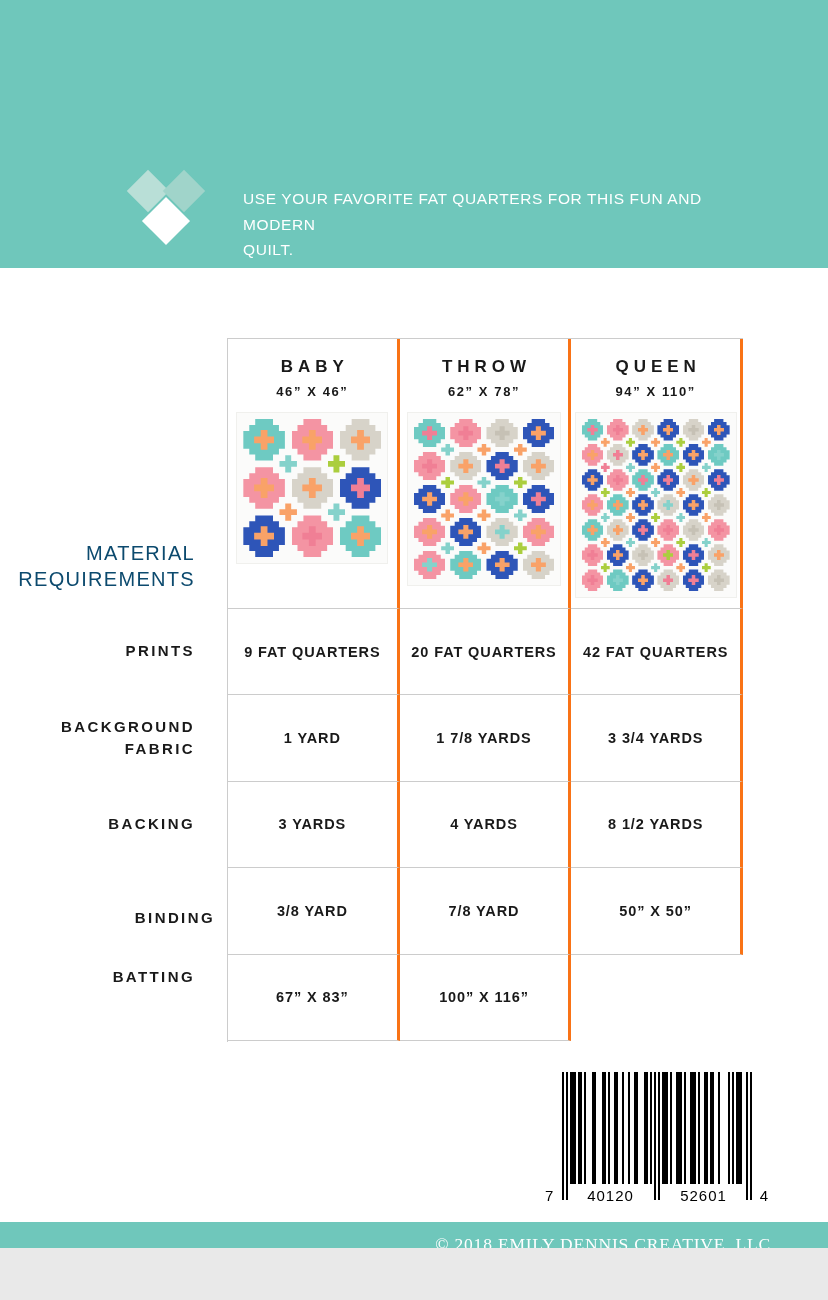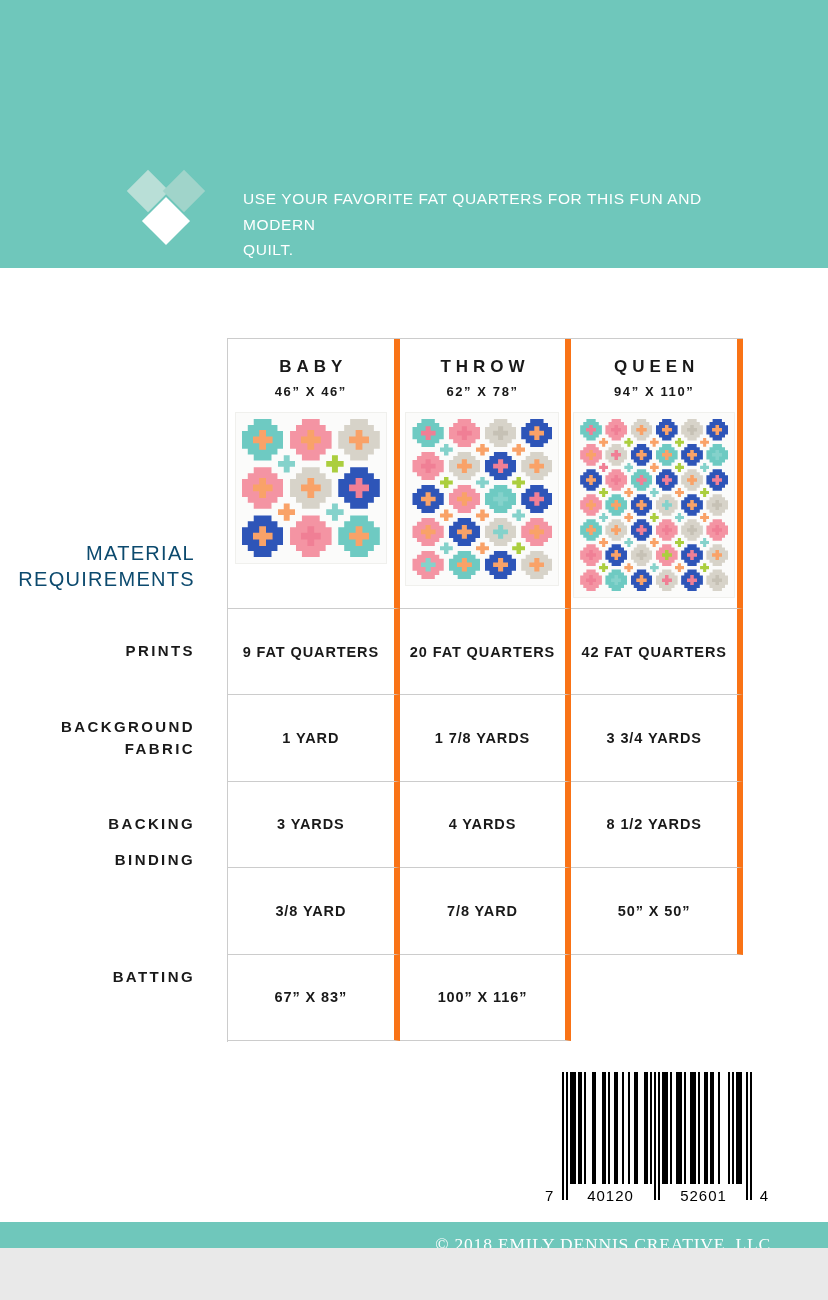--- a/index.html
+++ b/index.html
@@ -22,21 +22,21 @@
   
   .section-label{position:absolute;left:0;top:566px;width:195px;transform:translateY(-50%);
                  text-align:right;color:#0c4a6e;font-size:20px;letter-spacing:1.3px;line-height:1.32;}
   .section-label span{display:block;}
   .rowlabel{position:absolute;left:0;width:195px;transform:translateY(-50%);text-align:right;
             color:#191919;font-weight:700;font-size:15px;letter-spacing:2.4px;line-height:1.45;}
   
   .size-table{position:absolute;left:227px;top:338px;width:515px;height:703px;display:grid;
               grid-template-columns:repeat(3,1fr);grid-template-rows:270px repeat(5,86.4px);
               border-top:1px solid #cccccc;border-left:1px solid #cccccc;background:#ffffff;}
-  .cell{border-right:6px solid #f97316;border-bottom:1px solid #cccccc;}
+  .cell{border-right:3px solid #f97316;border-bottom:1px solid #cccccc;}
   .vcell{display:flex;align-items:center;justify-content:center;color:#191919;
          font-weight:700;font-size:14.5px;letter-spacing:.9px;}
   .hcell{text-align:center;padding-top:18px;color:#191919;}
   .colname{font-weight:700;font-size:17px;letter-spacing:5px;text-indent:5px;}
   .colsize{margin-top:7px;font-weight:600;font-size:13px;letter-spacing:1.6px;}
   
   .quilt{position:relative;margin:13px auto 0;background:#fbfbfa;border:1px solid #f0f0ed;overflow:hidden;}
   #quilt-baby{width:150px;height:150px;}
   #quilt-throw{width:152px;height:172px;}
   #quilt-queen{width:160px;height:184px;}
@@ -77,21 +77,21 @@
     </p>
   </header>
 
   <div class="section-label">
     <span>MATERIAL</span>
     <span>REQUIREMENTS</span>
   </div>
   <div class="rowlabel" style="top:651px;">PRINTS</div>
   <div class="rowlabel" style="top:738px;">BACKGROUND FABRIC</div>
   <div class="rowlabel" style="top:824px;">BACKING</div>
-  <div class="rowlabel" style="top:860px;">BINDING</div>
+  <div class="rowlabel" style="top:918px;padding-left:20px;">BINDING</div>
   <div class="rowlabel" style="top:977px;">BATTING</div>
 
   <div class="size-table">
 
     <div class="cell hcell">
       <div class="colname">BABY</div>
       <div class="colsize">46” X 46”</div>
       <div class="quilt" id="quilt-baby">
           <div class="flower" style="left: 6px; top: 6px; width: 41.5663px; height: 41.5663px; background: rgb(110, 202, 194);">
             <div class="plus inner" style="background: rgb(249, 162, 104);"></div>

